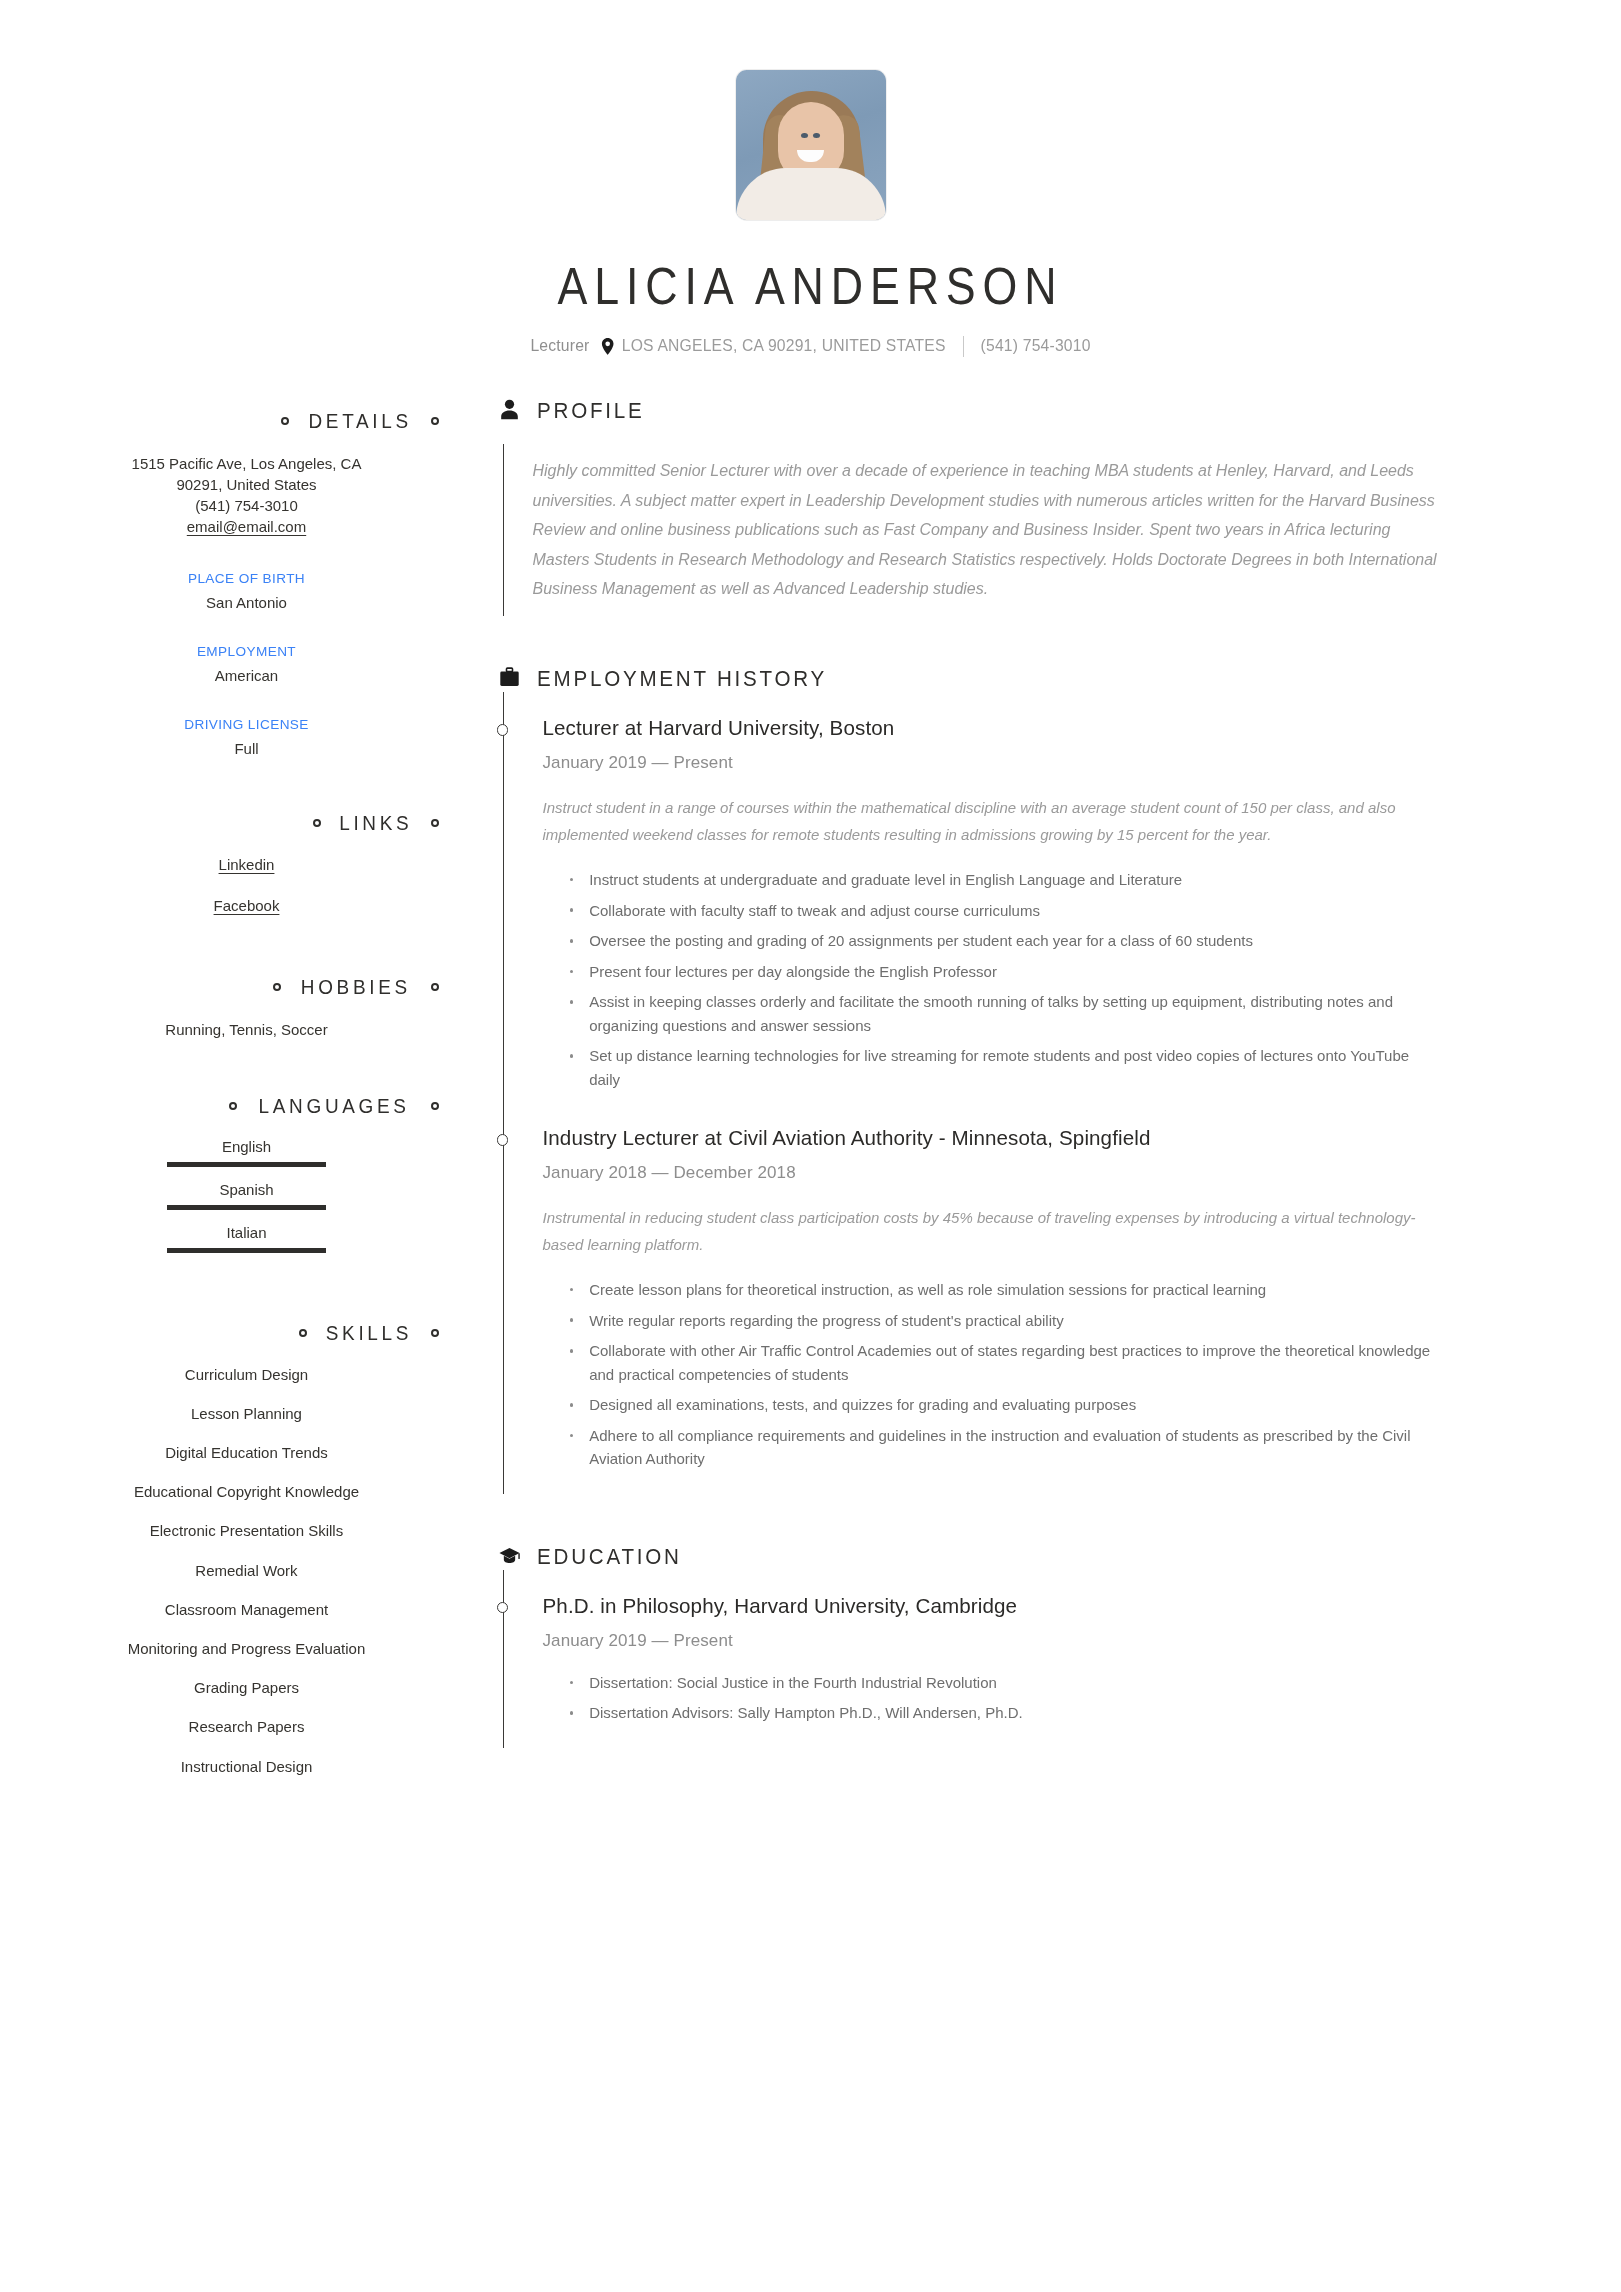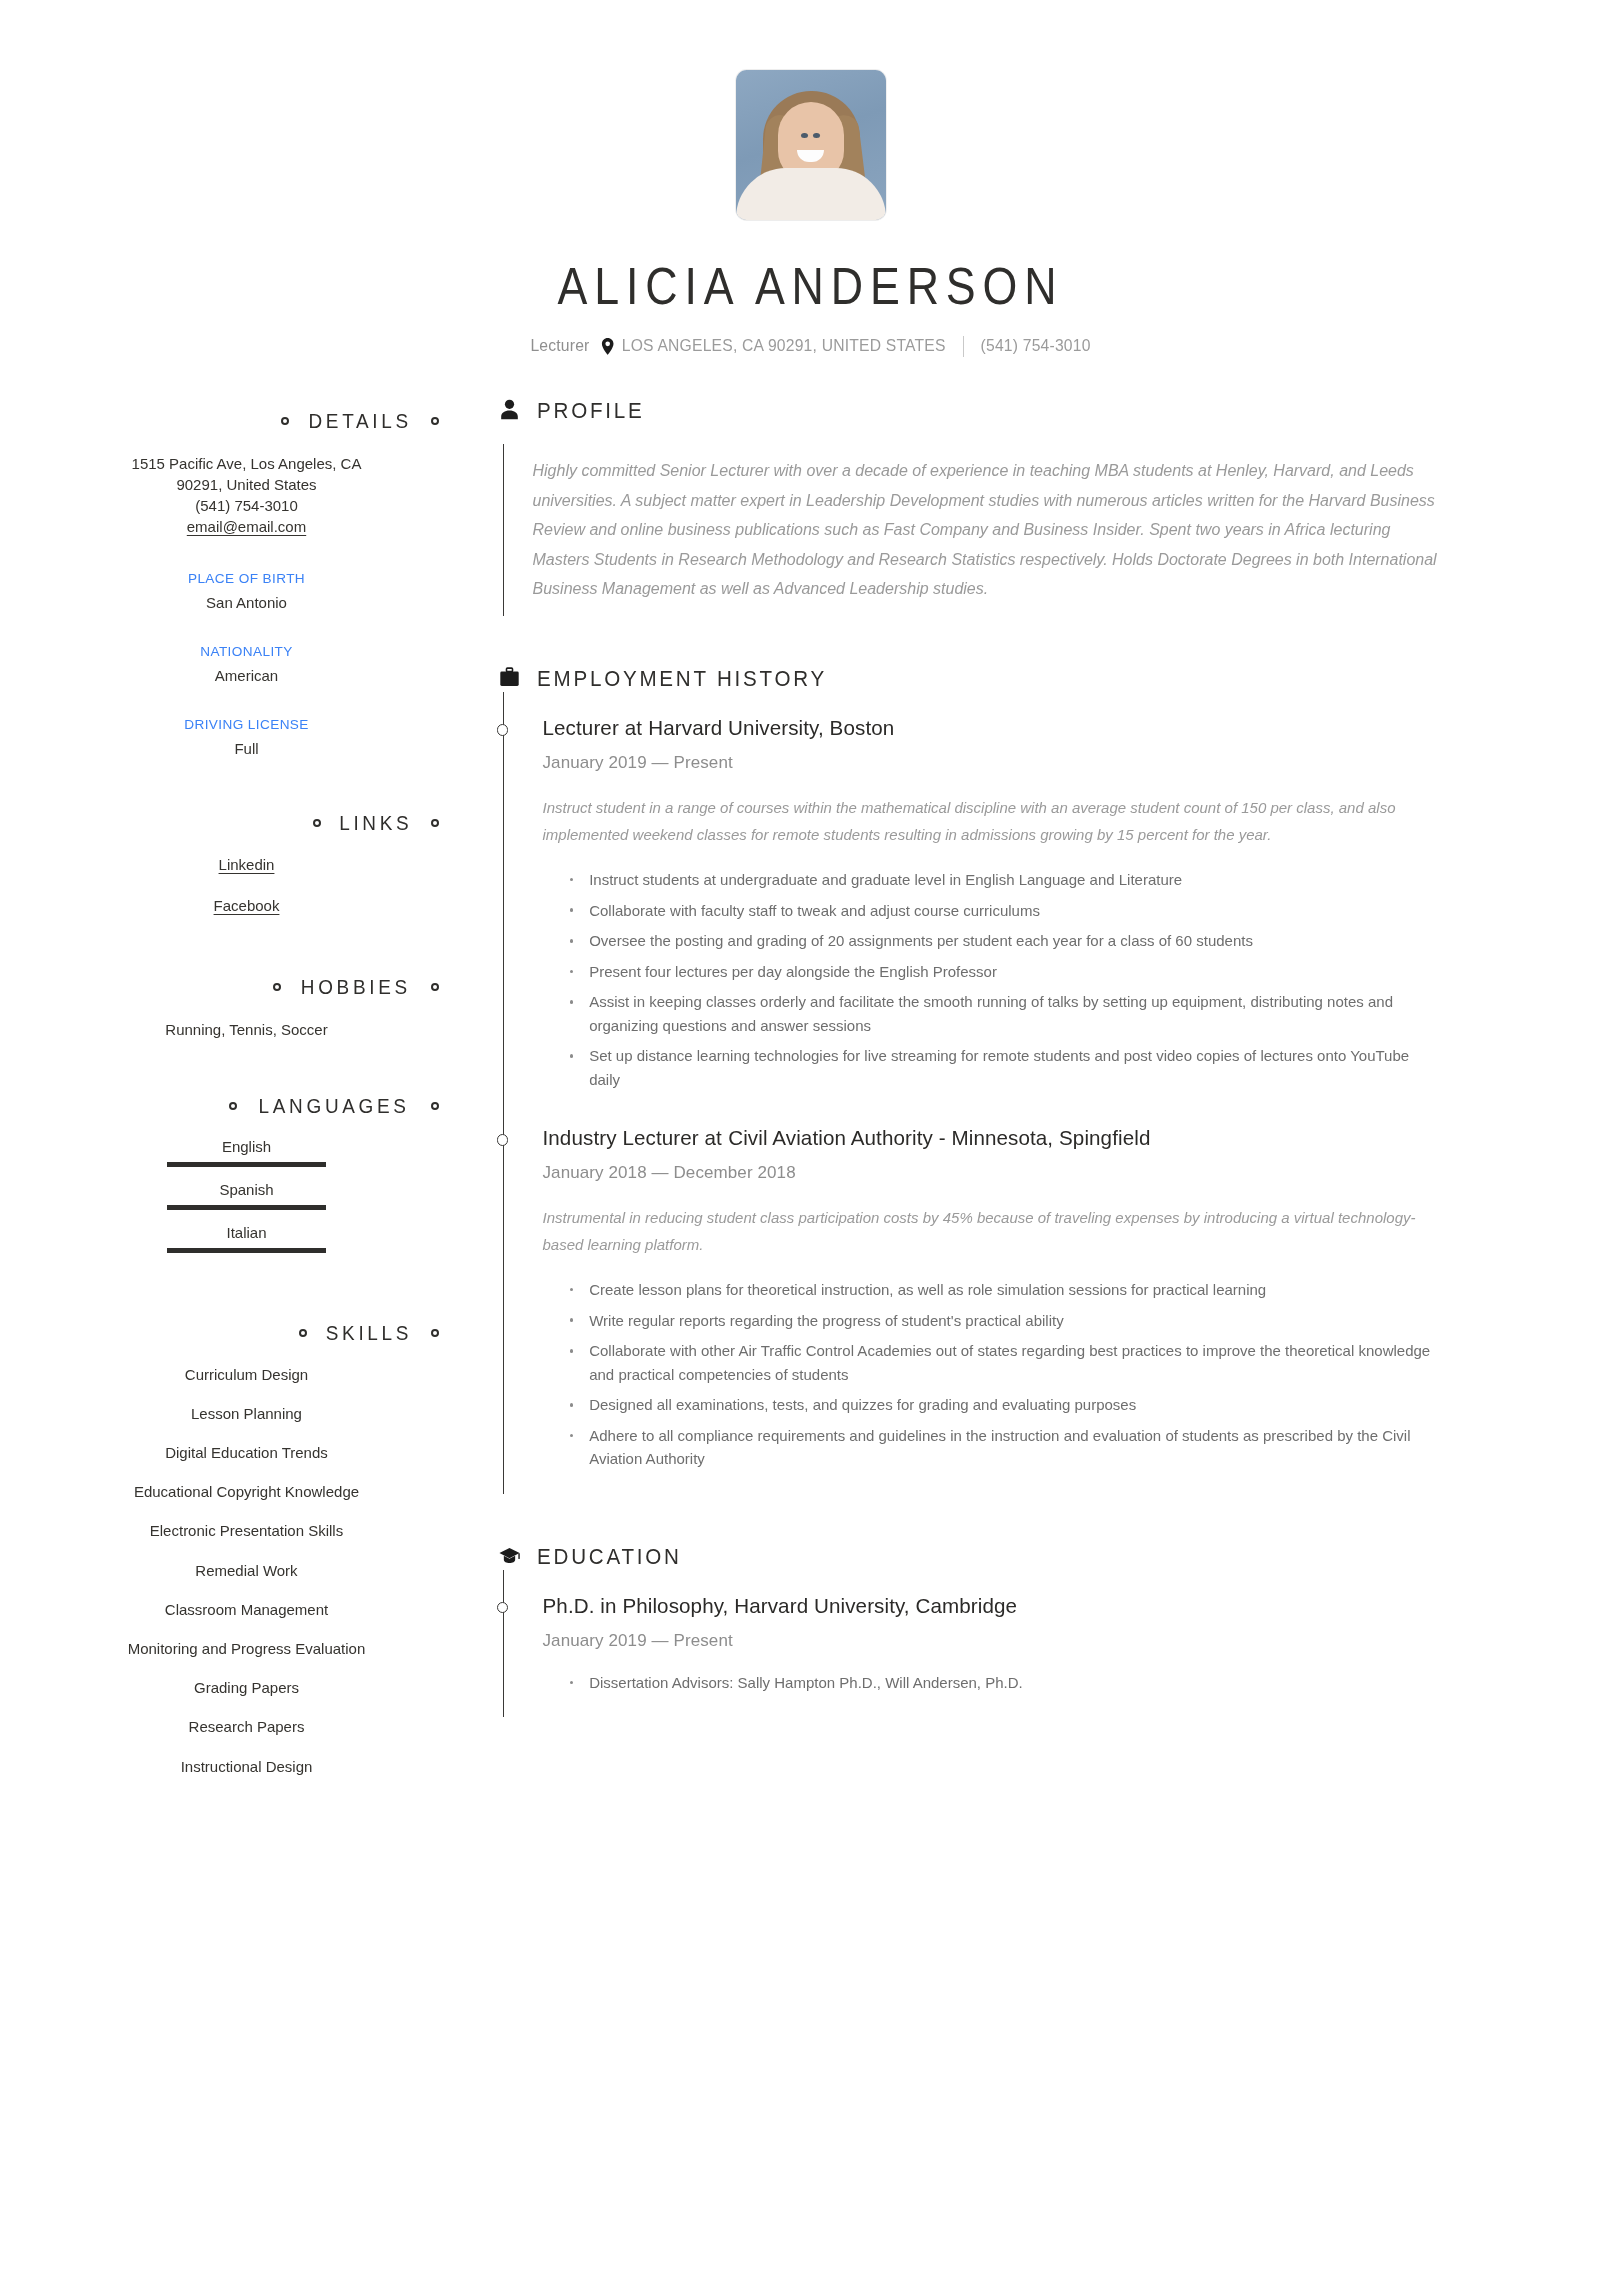--- a/index.html
+++ b/index.html
@@ -386,21 +386,21 @@
           <span class="ring"></span>
         </div>
         <div class="side-line">1515 Pacific Ave, Los Angeles, CA</div>
         <div class="side-line">90291, United States</div>
         <div class="side-line">(541) 754-3010</div>
         <div class="side-line link">email@email.com</div>
 
         <div class="side-sub">PLACE OF BIRTH</div>
         <div class="side-val">San Antonio</div>
 
-        <div class="side-sub">NATIONALITY</div>
+        <div class="side-sub">EMPLOYMENT</div>
         <div class="side-val">American</div>
 
         <div class="side-sub">DRIVING LICENSE</div>
         <div class="side-val">Full</div>
       </div>
 
       <div class="side-gap-lg"></div>
 
       <div>
         <div class="side-head">
@@ -550,20 +550,21 @@
               </svg>
           </span>
           <span class="label">EDUCATION</span>
         </div>
         <div class="timeline" id="education-timeline">
             <div class="entry">
               <span class="dot"></span>
               <div class="entry-title">Ph.D. in Philosophy, Harvard University, Cambridge</div>
               <div class="entry-date">January 2019 — Present</div>
               <ul class="entry-bullets">
+                <li>Dissertation: Social Justice in the Fourth Industrial Revolution</li>
                 <li>Dissertation Advisors: Sally Hampton Ph.D., Will Andersen, Ph.D.</li>
               </ul>
             </div>
           </div>
       </div>
 
     </div>
   </div>
 </div>
 

